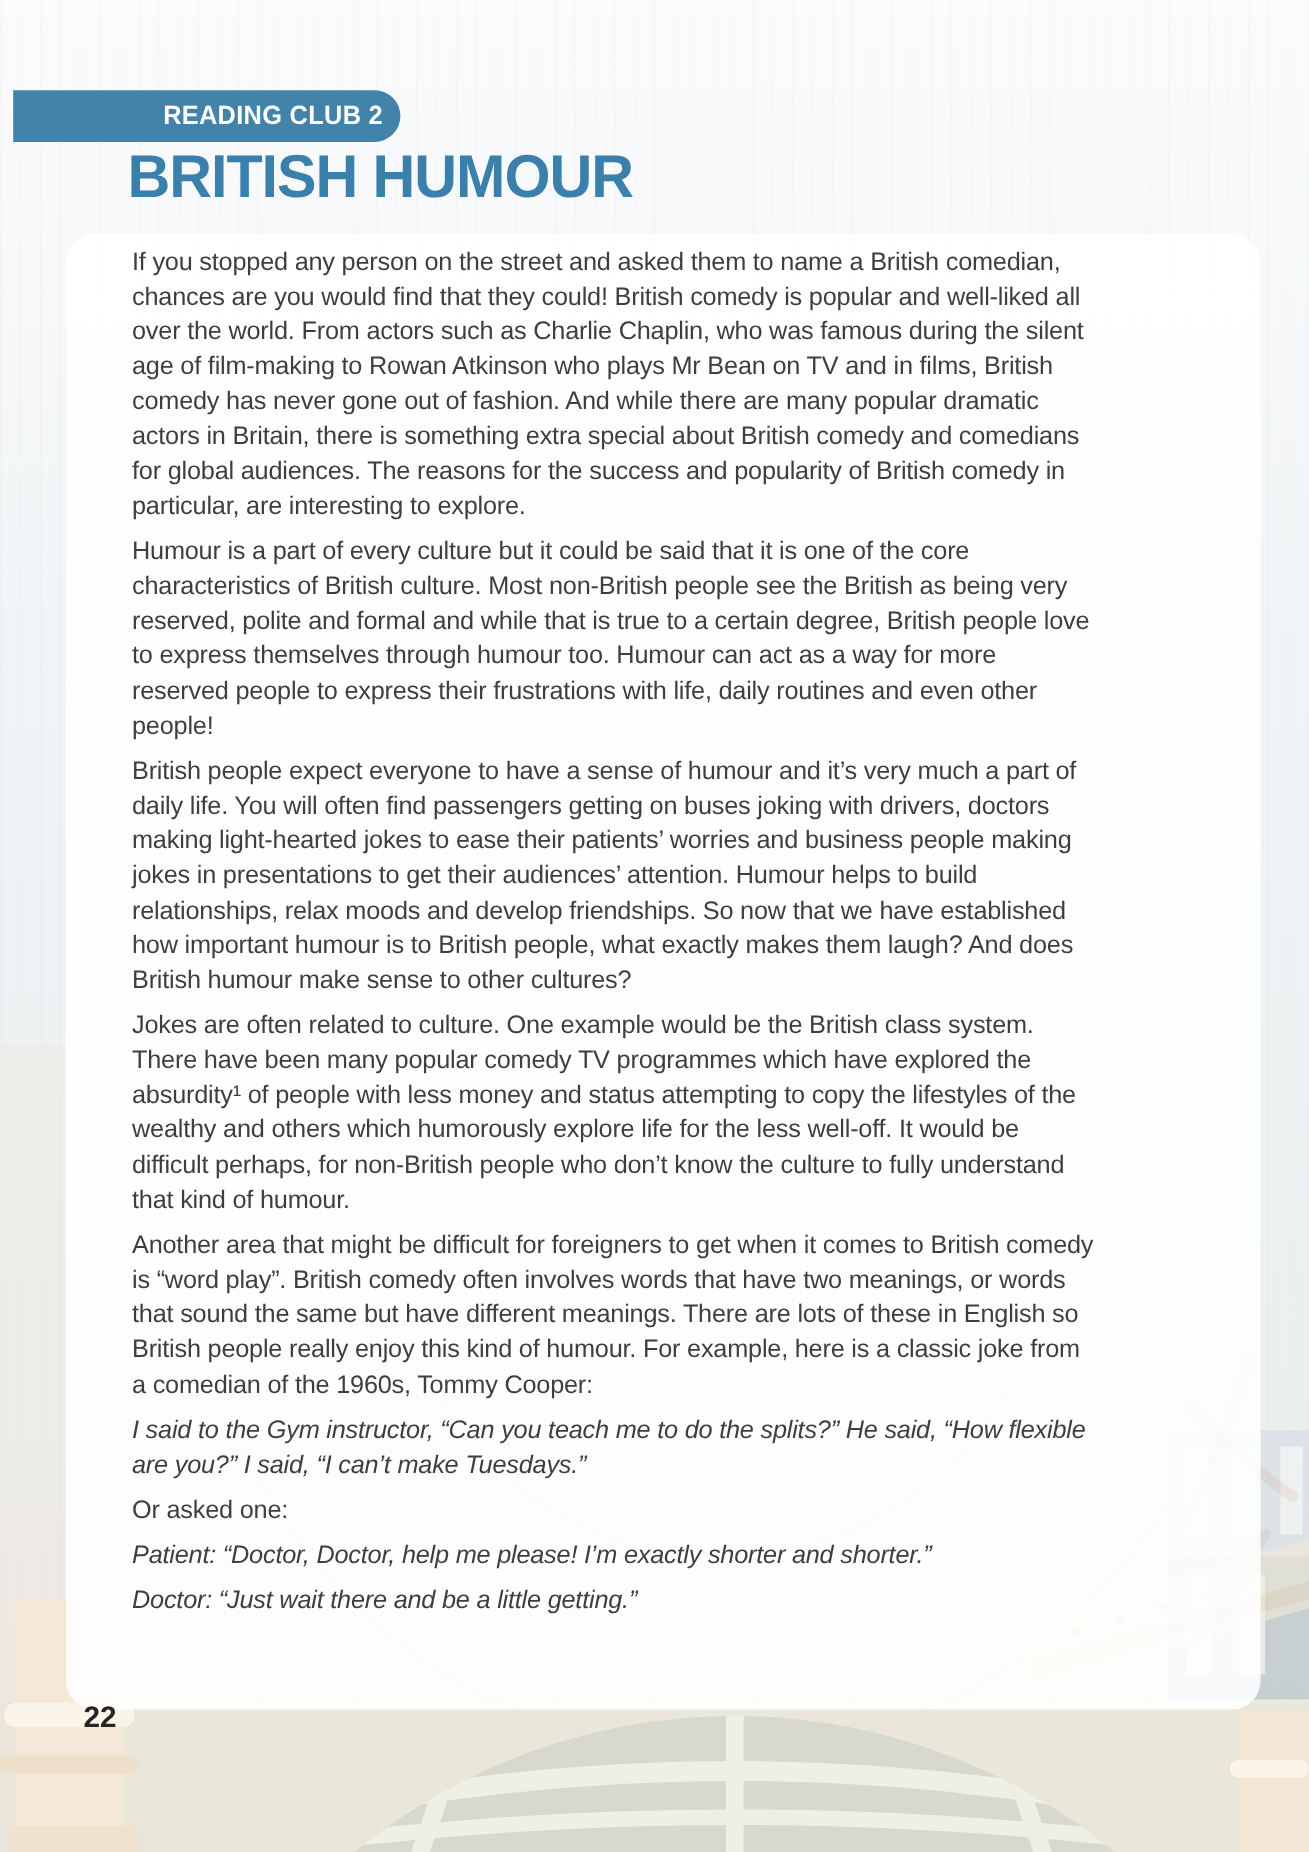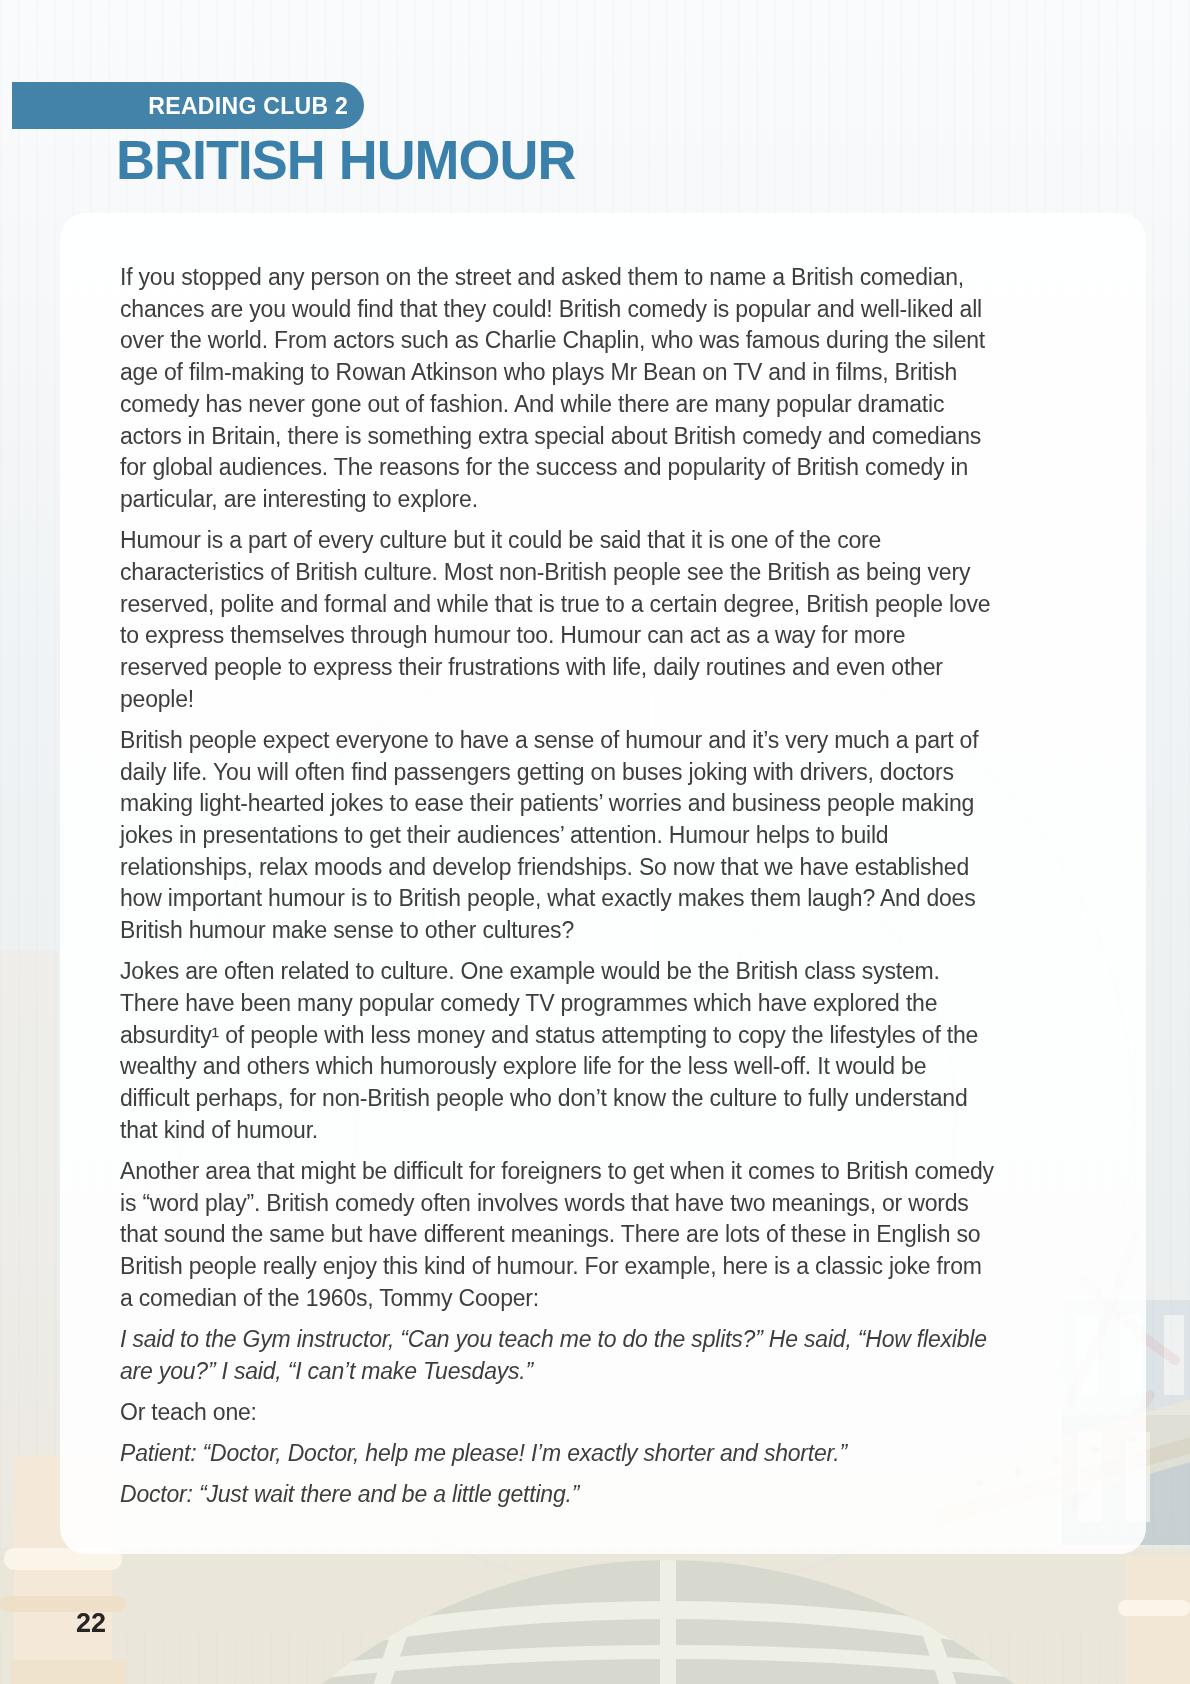--- a/index.html
+++ b/index.html
@@ -27,29 +27,29 @@
   .badge-label{
     color:#ffffff;font-weight:bold;font-size:24px;letter-spacing:.3px;
     transform:scaleX(.96);transform-origin:right;white-space:nowrap;
   }
   .title{
     position:absolute;left:116px;top:128px;
     font-size:55px;font-weight:bold;color:var(--title-text,#3b80ab);
     letter-spacing:-1px;transform:scaleX(.98);transform-origin:left;white-space:nowrap;
   }
   .article{
-    position:absolute;left:120px;top:222px;width:874px;margin-top:40px;
+    position:absolute;left:120px;top:222px;width:874px;
   }
   .article p{
     margin:0 0 9.5px 0;font-size:23px;line-height:31.7px;
     color:var(--body-text,#3f3e3e);letter-spacing:-0.2px;
   }
   .article p.italic{font-style:italic;}
   .page-number{
-    position:absolute;left:76px;top:1608px;
+    position:absolute;left:76px;top:1546px;
     font-size:27px;font-weight:bold;color:#262524;
   }
 </style>
 </head>
 <body>
 
 <div class="page">
 
   <div class="stripes"></div>
 
@@ -153,20 +153,20 @@
   </div>
   <div class="title">BRITISH HUMOUR</div>
 
   <div class="article">
       <p class="normal">If you stopped any person on the street and asked them to name a British comedian, chances are you would find that they could! British comedy is popular and well-liked all over the world. From actors such as Charlie Chaplin, who was famous during the silent age of film-making to Rowan Atkinson who plays Mr Bean on TV and in films, British comedy has never gone out of fashion. And while there are many popular dramatic actors in Britain, there is something extra special about British comedy and comedians for global audiences. The reasons for the success and popularity of British comedy in particular, are interesting to explore.</p>
       <p class="normal">Humour is a part of every culture but it could be said that it is one of the core characteristics of British culture. Most non-British people see the British as being very reserved, polite and formal and while that is true to a certain degree, British people love to express themselves through humour too. Humour can act as a way for more reserved people to express their frustrations with life, daily routines and even other people!</p>
       <p class="normal">British people expect everyone to have a sense of humour and it’s very much a part of daily life. You will often find passengers getting on buses joking with drivers, doctors making light-hearted jokes to ease their patients’ worries and business people making jokes in presentations to get their audiences’ attention. Humour helps to build relationships, relax moods and develop friendships. So now that we have established how important humour is to British people, what exactly makes them laugh? And does British humour make sense to other cultures?</p>
       <p class="normal">Jokes are often related to culture. One example would be the British class system. There have been many popular comedy TV programmes which have explored the absurdity¹ of people with less money and status attempting to copy the lifestyles of the wealthy and others which humorously explore life for the less well-off. It would be difficult perhaps, for non-British people who don’t know the culture to fully understand that kind of humour.</p>
       <p class="normal">Another area that might be difficult for foreigners to get when it comes to British comedy is “word play”. British comedy often involves words that have two meanings, or words that sound the same but have different meanings. There are lots of these in English so British people really enjoy this kind of humour.  For example, here is a classic joke from a comedian of the 1960s, Tommy Cooper:</p>
       <p class="italic">I said to the Gym instructor, “Can you teach me to do the splits?” He said, “How flexible are you?” I said,  “I can’t make Tuesdays.”</p>
-      <p class="normal">Or teach one:</p>
+      <p class="normal">Or asked one:</p>
       <p class="italic">Patient: “Doctor, Doctor, help me please! I’m exactly shorter and shorter.”</p>
       <p class="italic">Doctor: “Just wait there and be a little getting.”</p>
     </div>
 
   <div class="page-number">22</div>
 
 </div>
 
 </body></html>

